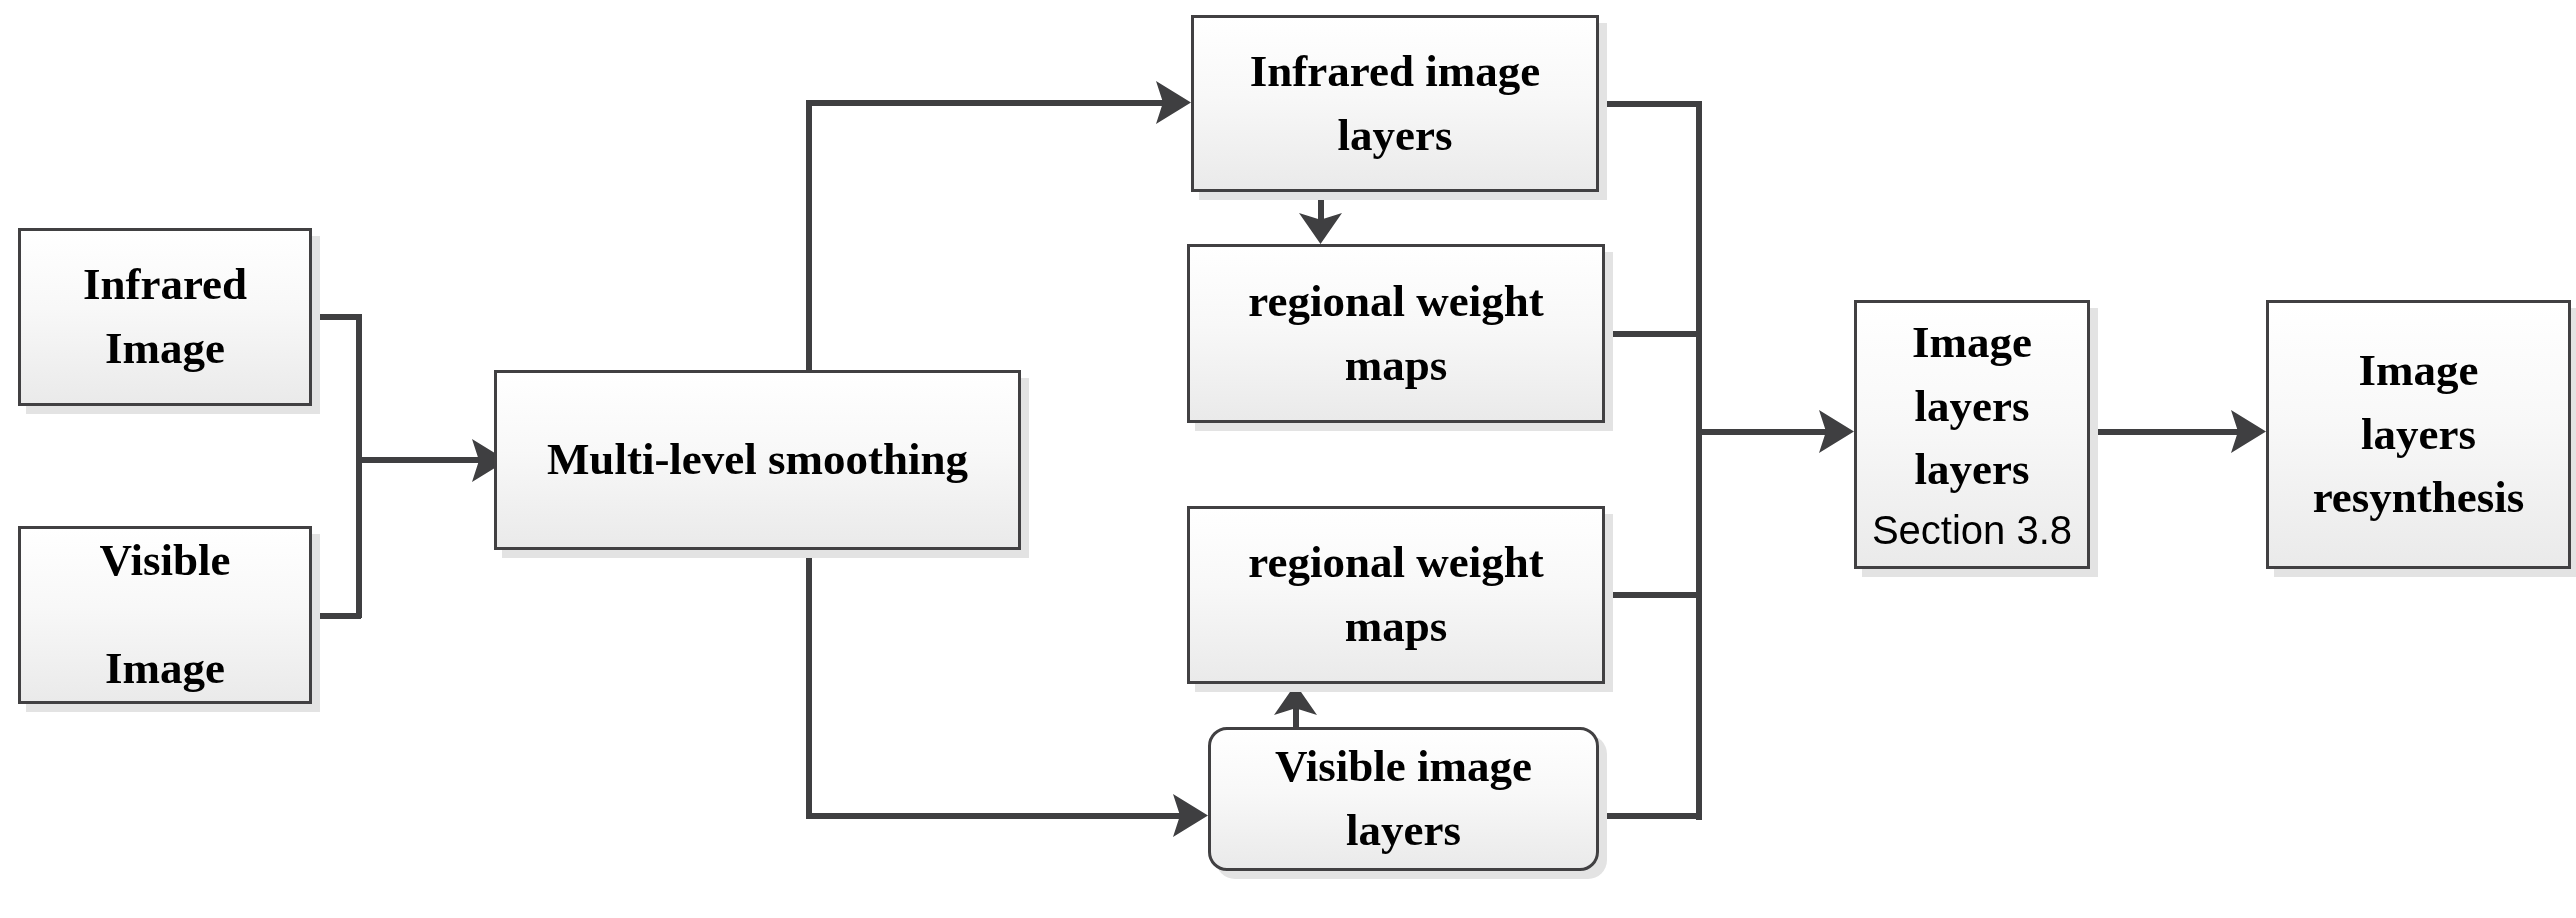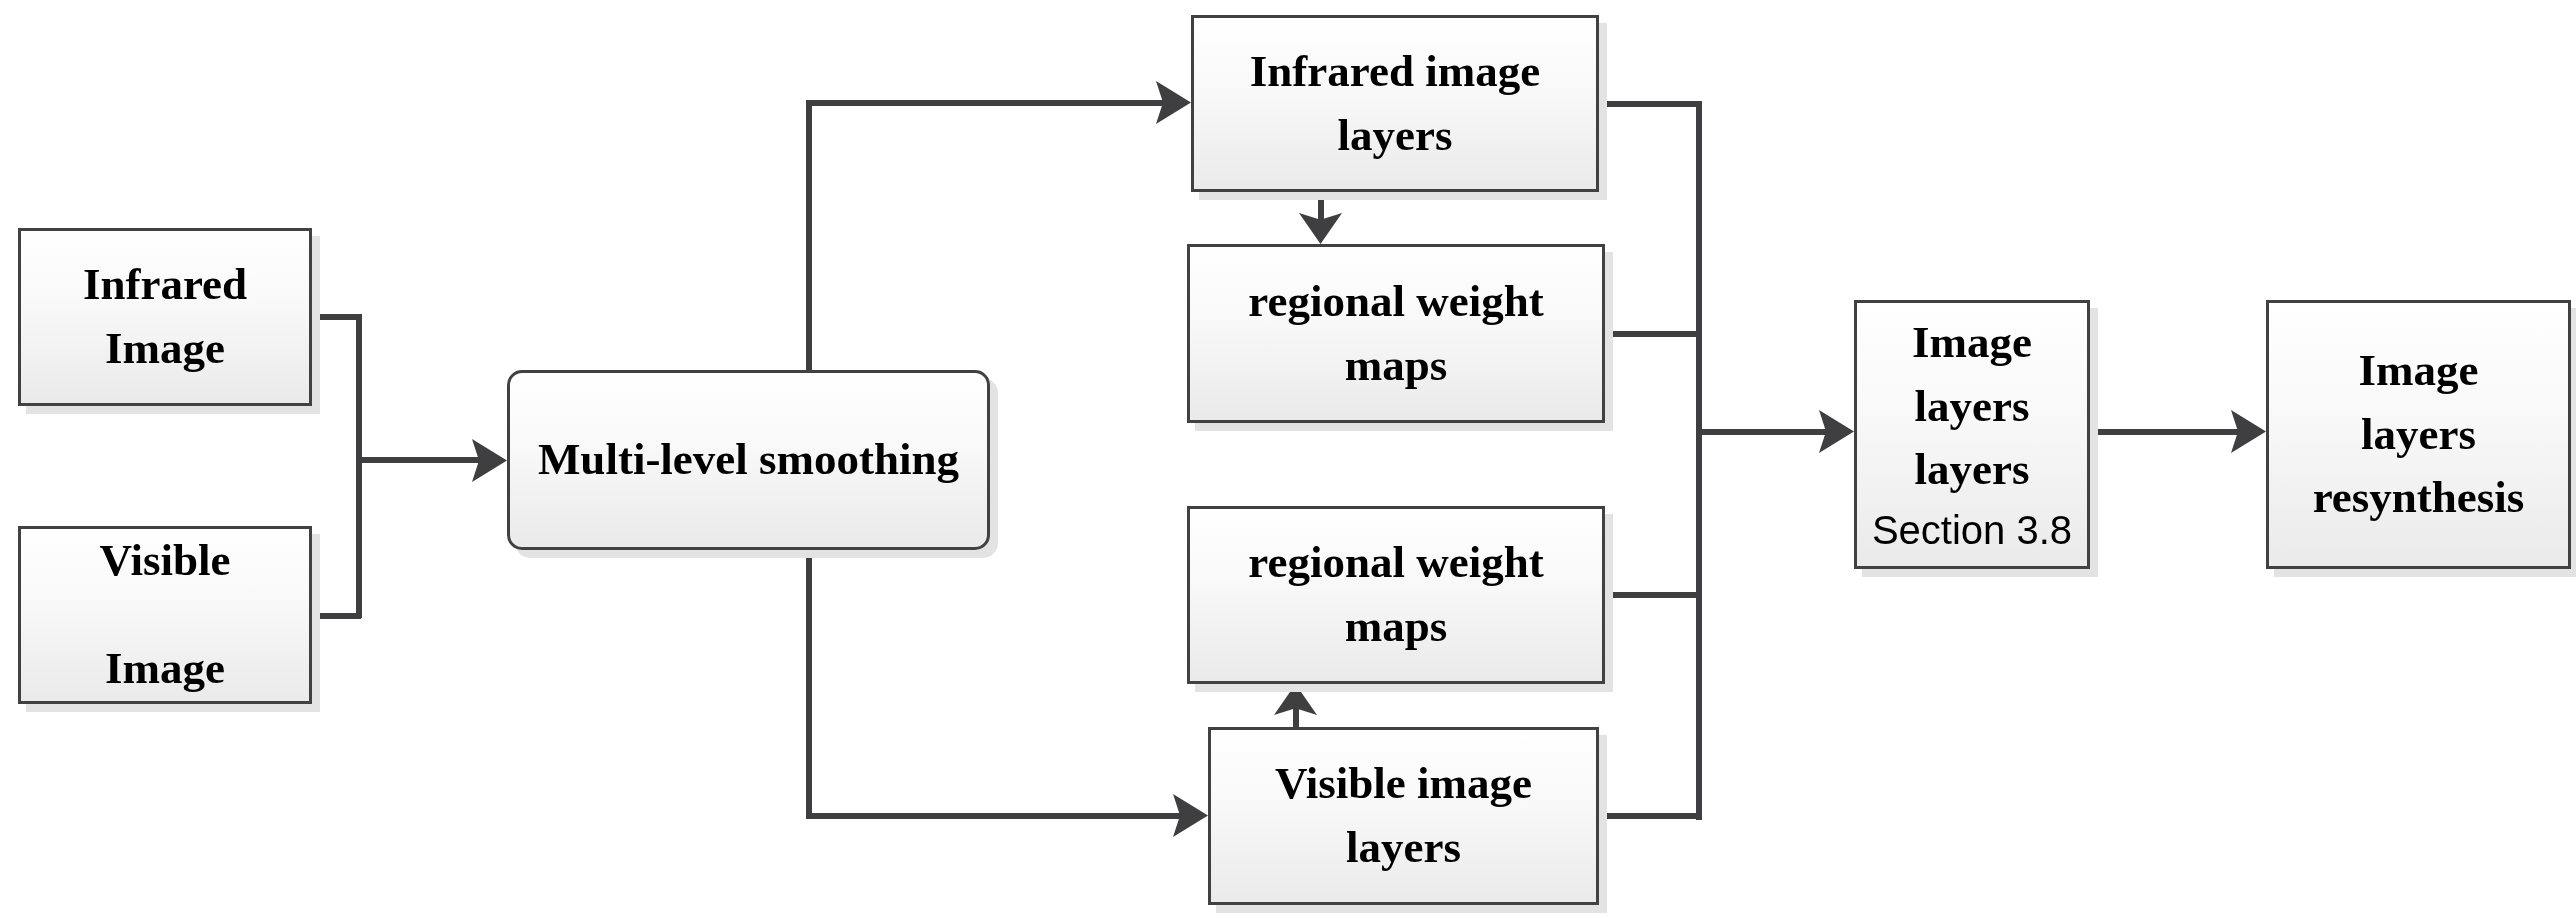--- a/index.html
+++ b/index.html
@@ -87,40 +87,40 @@
   <div class="box" style="left:18px; top:228px; width:294px; height:178px;">
     <div class="bl">Infrared</div>
     <div class="bl">Image</div>
   </div>
 
   <div class="box" style="left:18px; top:526px; width:294px; height:178px;justify-content:space-between;">
     <div class="bl">Visible</div>
     <div class="bl">Image</div>
   </div>
 
-  <div class="box" style="left:507px; top:370px; width:483px; height:180px;border-radius:15px;">
+  <div class="box" style="left:494px; top:370px; width:527px; height:180px;">
     <div class="bl">Multi-level smoothing</div>
   </div>
 
   <div class="box" style="left:1191px; top:15px; width:408px; height:177px;text-align:center;">
     <div class="bl">Infrared image</div>
     <div class="bl">layers</div>
   </div>
 
   <div class="box" style="left:1187px; top:244px; width:418px; height:179px;">
     <div class="bl">regional weight</div>
     <div class="bl">maps</div>
   </div>
 
   <div class="box" style="left:1187px; top:506px; width:418px; height:178px;">
     <div class="bl">regional weight</div>
     <div class="bl">maps</div>
   </div>
 
-  <div class="box" style="left:1208px; top:727px; width:391px; height:178px;">
+  <div class="box" style="left:1208px; top:727px; width:391px; height:144px;border-radius:19px;">
     <div class="bl">Visible image</div>
     <div class="bl">layers</div>
   </div>
 
   <div class="box" style="left:1854px; top:300px; width:236px; height:269px;">
     <div class="bl">Image</div>
     <div class="bl">layers</div>
     <div class="bl">layers</div>
     <div class="sub">Section 3.8</div>
   </div>

